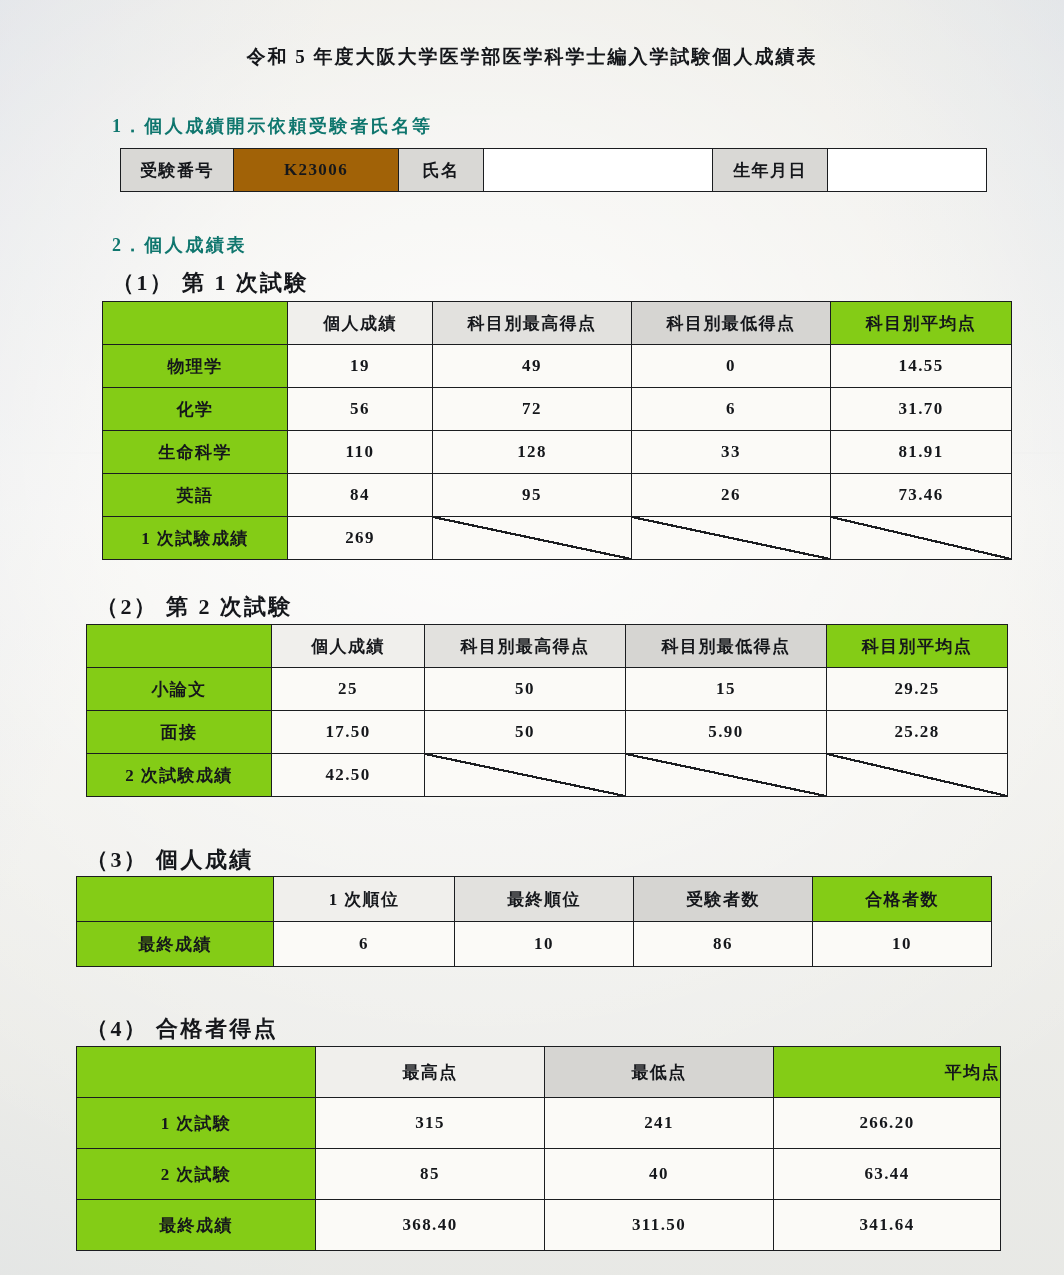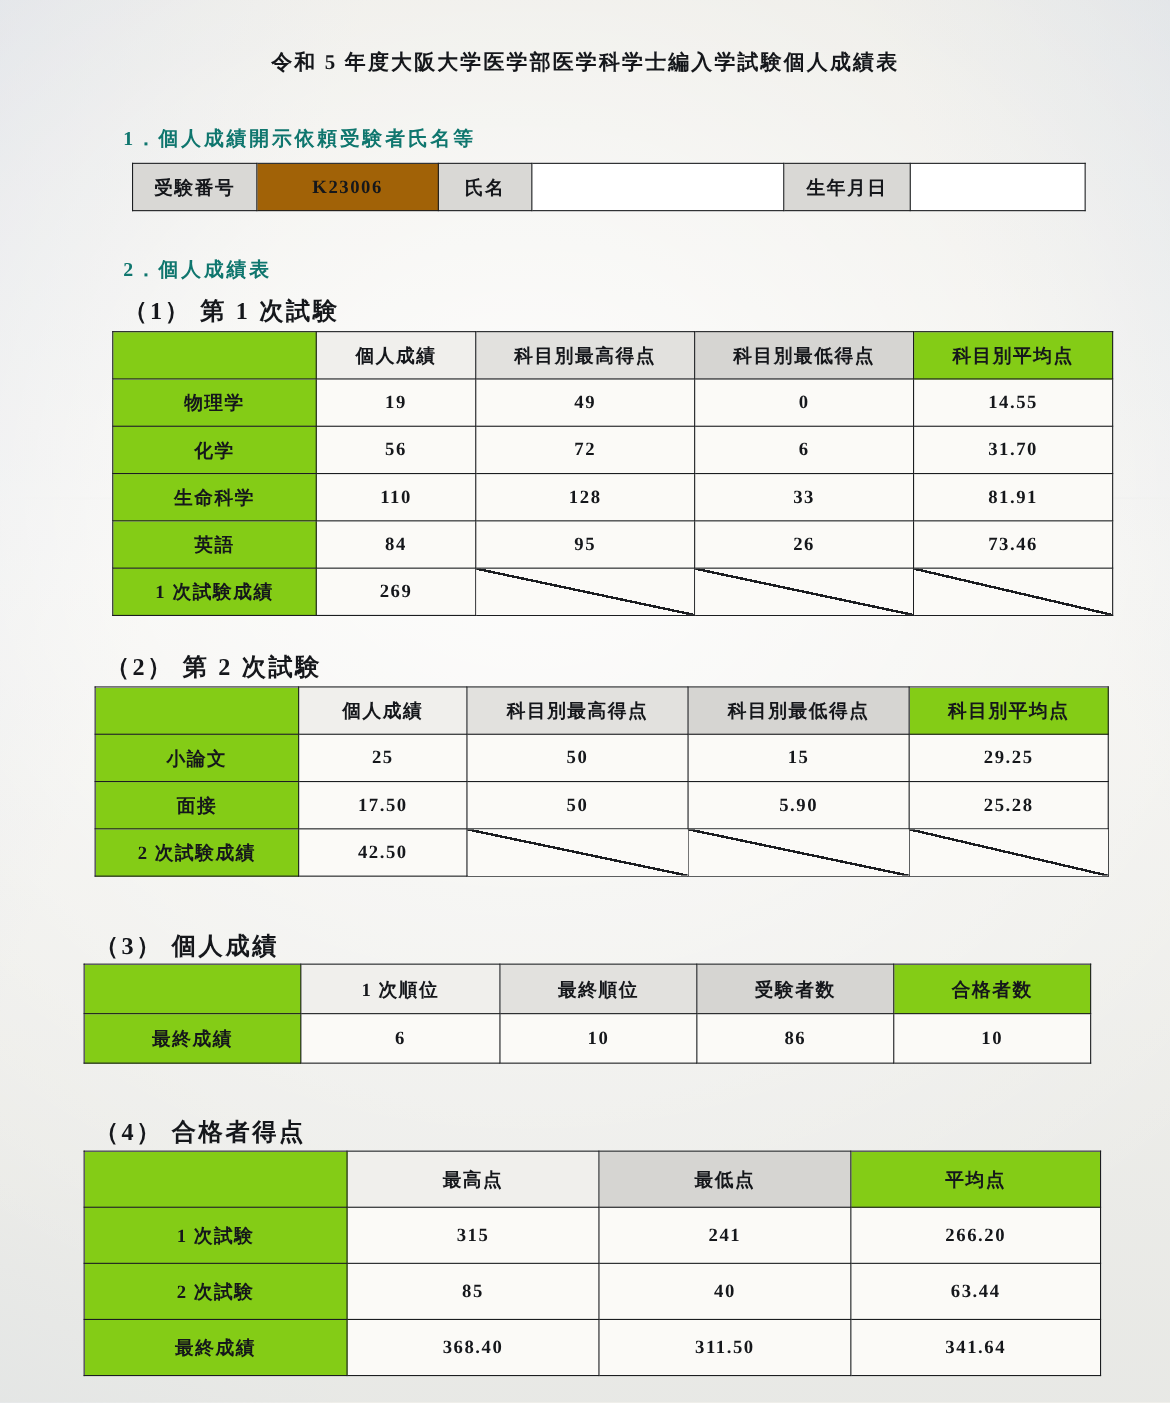--- a/index.html
+++ b/index.html
@@ -304,21 +304,21 @@
     </table>
 
   <div class="sub-label" style="top:1014px; left:86px;">（4） 合格者得点</div>
 
   <table class="grid" id="t4">
     <tbody>
         <tr>
       <td class="hd-corner rowlabel" style="width:238px;"></td>
       <td class="hd-0" style="width:228px;">最高点</td>
       <td class="hd-2" style="width:228px;">最低点</td>
-      <td class="hd-3" style="width:226px;">平均点</td>
+      <td class="hd-3" style="width:226px;text-align:right;">平均点</td>
     </tr>
     <tr>
       <td class="rowlabel">1 次試験</td>
       <td class="val">315</td>
       <td class="val">241</td>
       <td class="val">266.20</td>
     </tr>
     <tr>
       <td class="rowlabel">2 次試験</td>
       <td class="val">85</td>

